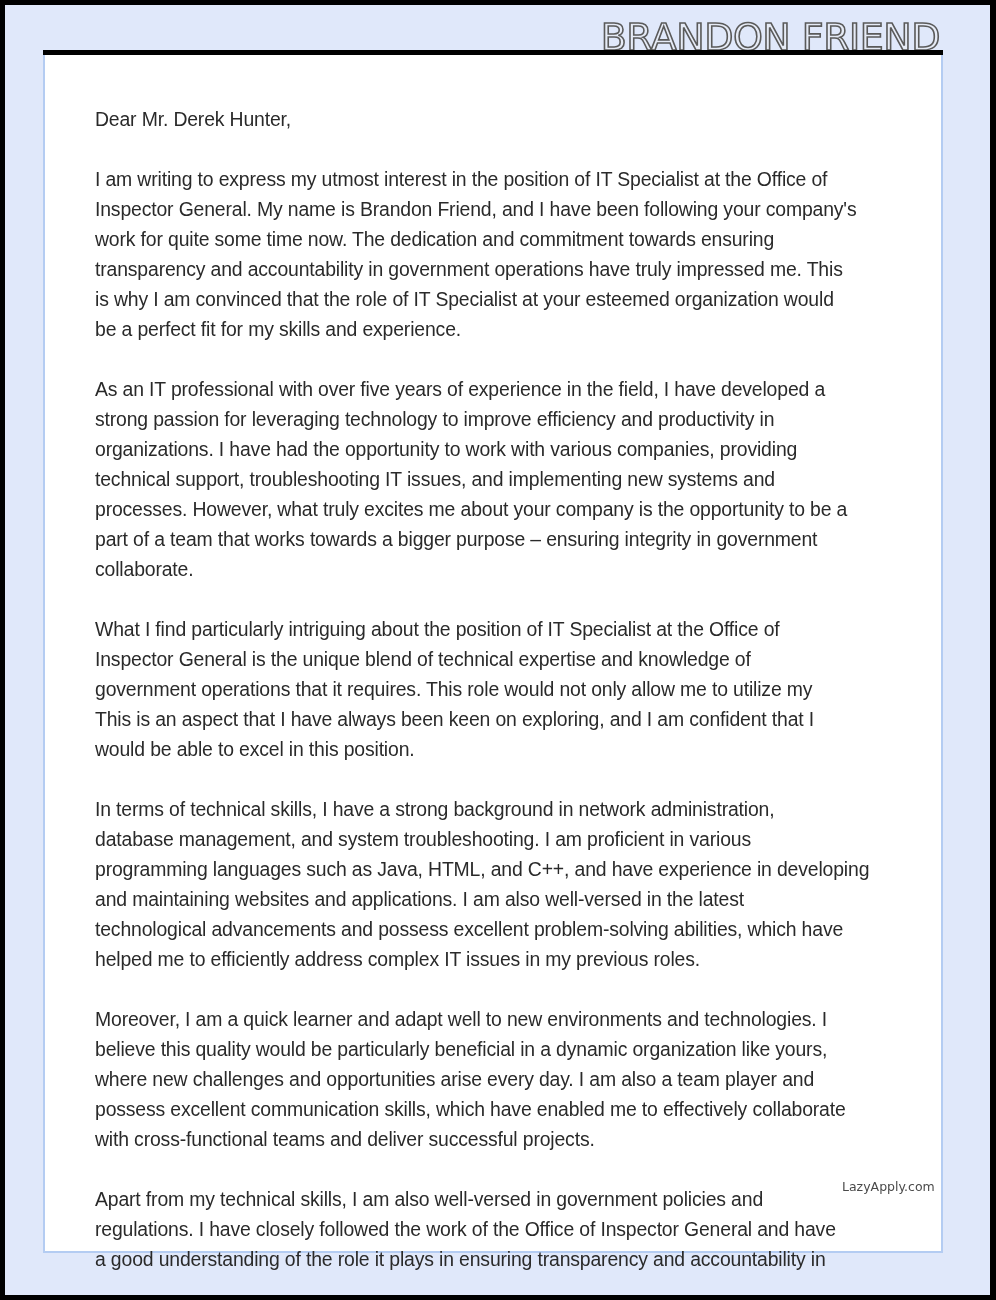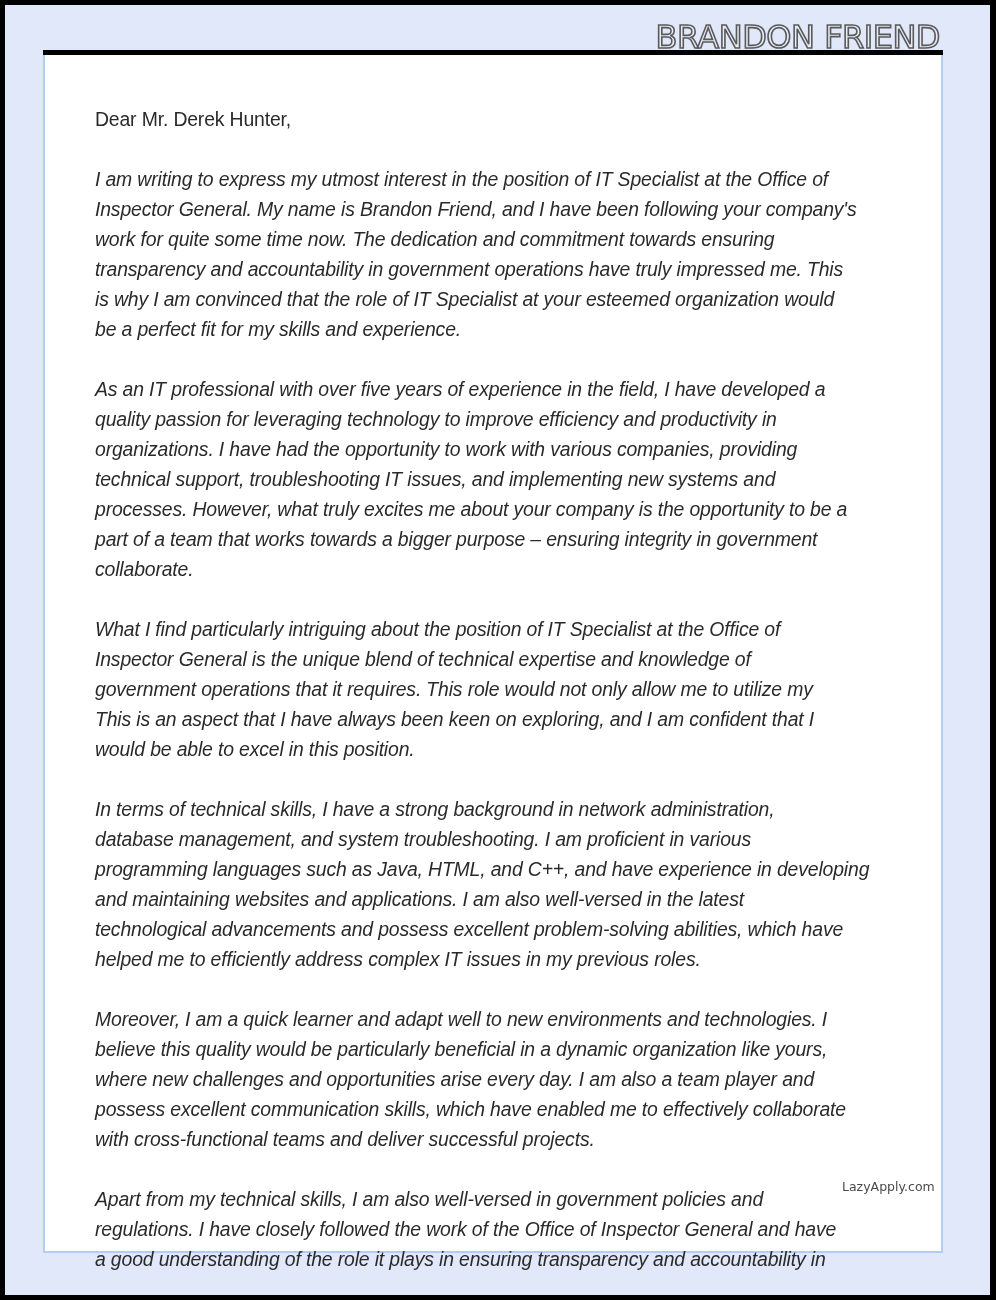--- a/index.html
+++ b/index.html
@@ -21,21 +21,21 @@
       width: 985px;
       height: 1290px;
       background: #e0e8fa;
       overflow: hidden;
     }
     .name-heading {
       position: absolute;
       right: 50px;
       top: 12px;
       font-family: "DejaVu Sans", sans-serif;
-      font-size: 32px;
+      font-size: 38px;
       line-height: 40px;
       letter-spacing: -0.5px;
       color: #e6ebf6;
       -webkit-text-stroke: 1.6px #5a5a5a;
       font-weight: normal;
       margin: 0;
       white-space: nowrap;
     }
     .card {
       position: absolute;
@@ -71,21 +71,20 @@
       height: 30px;
       white-space: nowrap;
     }
     .para {
       margin: 0 0 30px 0;
     }
     .line {
       display: block;
       white-space: nowrap;
       height: 30px;
-      font-style: italic;
     }
     .watermark {
       position: absolute;
       left: 842px;
       top: 1179px;
       font-family: "DejaVu Sans", sans-serif;
       font-size: 12.5px;
       color: #4a4a4a;
       line-height: 16px;
       white-space: nowrap;
@@ -108,21 +107,21 @@
     <span class="line">I am writing to express my utmost interest in the position of IT Specialist at the Office of</span>
     <span class="line">Inspector General. My name is Brandon Friend, and I have been following your company's</span>
     <span class="line">work for quite some time now. The dedication and commitment towards ensuring</span>
     <span class="line">transparency and accountability in government operations have truly impressed me. This</span>
     <span class="line">is why I am convinced that the role of IT Specialist at your esteemed organization would</span>
     <span class="line">be a perfect fit for my skills and experience.</span>
   </div>
 
   <div class="para">
     <span class="line">As an IT professional with over five years of experience in the field, I have developed a</span>
-    <span class="line">quality passion for leveraging technology to improve efficiency and productivity in</span>
+    <span class="line">strong passion for leveraging technology to improve efficiency and productivity in</span>
     <span class="line">organizations. I have had the opportunity to work with various companies, providing</span>
     <span class="line">technical support, troubleshooting IT issues, and implementing new systems and</span>
     <span class="line">processes. However, what truly excites me about your company is the opportunity to be a</span>
     <span class="line">part of a team that works towards a bigger purpose – ensuring integrity in government</span>
     <span class="line">collaborate.</span>
   </div>
 
   <div class="para">
     <span class="line">What I find particularly intriguing about the position of IT Specialist at the Office of</span>
     <span class="line">Inspector General is the unique blend of technical expertise and knowledge of</span>

